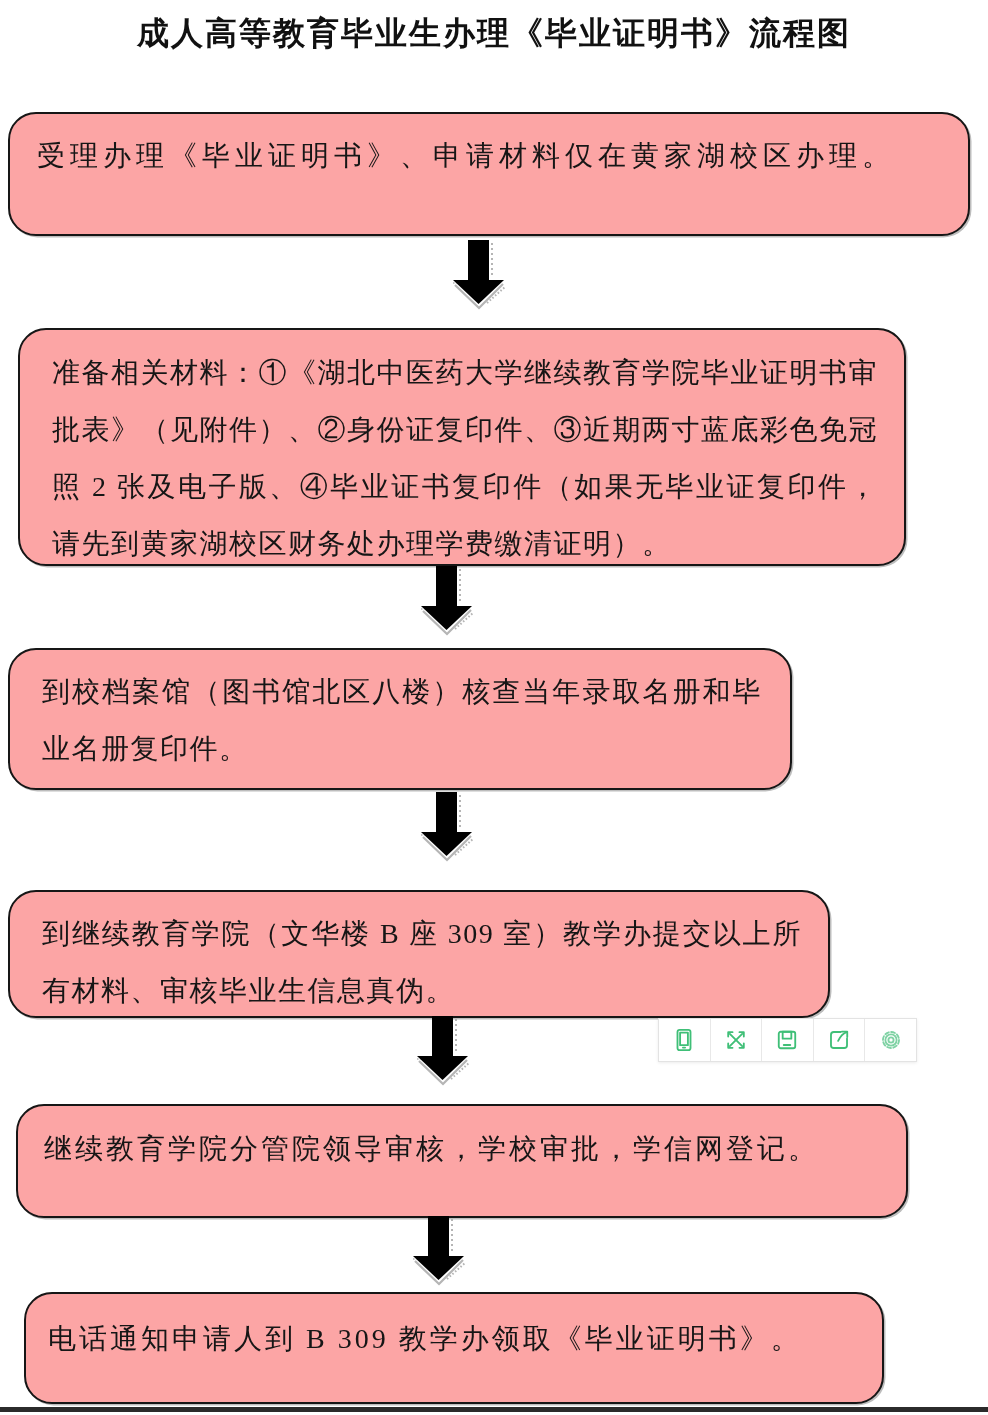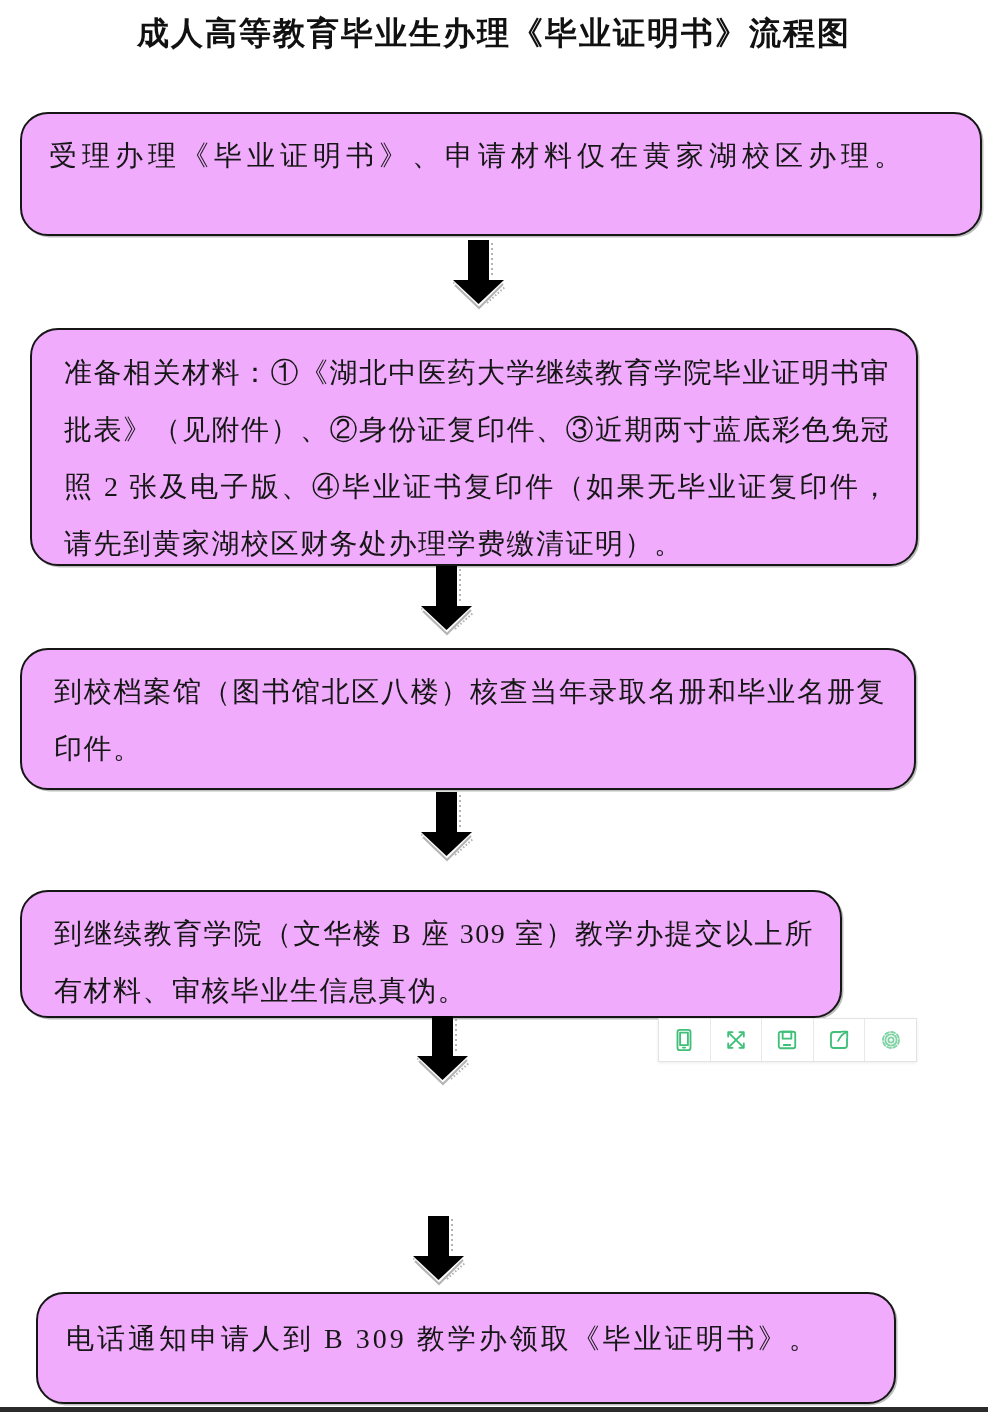--- a/index.html
+++ b/index.html
@@ -15,35 +15,34 @@
     position:absolute;left:0;top:12px;width:100%;
     text-align:center;
     font-family:"Liberation Sans","DejaVu Sans",sans-serif;
     font-weight:bold;font-size:32px;letter-spacing:2px;
     color:#111;
   }
   .flow-box{
     position:absolute;
     border:2px solid #161616;
     border-radius:28px;
-    background:#f0abfc;
+    background:#fca5a5;
     box-sizing:border-box;
     box-shadow:1.5px 1.5px 0 #bdbdbd;
     font-size:28px;
     line-height:57px;
     text-align:justify;
     color:#161616;
-    margin-left:12px;
   }
   .box-1{left:8px;top:112px;width:962px;height:124px;padding:13px 30px 0 27px;letter-spacing:5px;}
   .box-2{left:18px;top:328px;width:888px;height:238px;padding:14px 26px 16px 32px;letter-spacing:1.5px;}
-  .box-3{left:8px;top:648px;width:896px;height:142px;padding:13px 28px 0 32px;letter-spacing:1.5px;}
+  .box-3{left:8px;top:648px;width:784px;height:142px;padding:13px 28px 0 32px;letter-spacing:1.5px;}
   .box-4{left:8px;top:890px;width:822px;height:128px;padding:13px 26px 0 32px;letter-spacing:1.5px;}
   .box-5{left:16px;top:1104px;width:892px;height:114px;padding:14px 26px 0 26px;letter-spacing:3px;}
-  .box-6{left:24px;top:1292px;width:860px;height:112px;padding:16px 26px 0 28px;letter-spacing:3px;}
+  .box-6{left:24px;top:1292px;width:860px;height:112px;padding:16px 26px 0 22px;letter-spacing:3px;}
   .flow-arrow{position:absolute;width:82px;height:72px;}
   .arrow-1{left:438px;top:240px;}
   .arrow-2{left:406px;top:566px;}
   .arrow-3{left:406px;top:792px;}
   .arrow-4{left:402px;top:1016px;}
   .arrow-5{left:398px;top:1216px;}
   .tool-palette{
     position:absolute;left:658px;top:1018px;width:259px;height:44px;
     display:flex;
     background:#fbfbfb;
@@ -146,20 +145,21 @@
     </div>
     <div class="tool-btn">
       <svg width="26" height="26" viewBox="0 0 24 24">
         <circle class="icon-stroke-light" cx="12" cy="12" r="7.4" stroke-width="3.1" stroke-dasharray="3.6 2.2"></circle>
         <circle class="icon-stroke-light" cx="12" cy="12" r="5.2"></circle>
         <circle class="icon-stroke-light" cx="12" cy="12" r="2.4"></circle>
       </svg>
     </div>
   </div>
 
+  <div class="flow-box box-5">继续教育学院分管院领导审核，学校审批，学信网登记。</div>
 
   <svg class="flow-arrow arrow-5" viewBox="0 0 82 72">
       <use href="#arrowDown"></use>
     </svg>
 
   <div class="flow-box box-6">电话通知申请人到 B 309 教学办领取《毕业证明书》。</div>
 
   <div class="bottom-bar"></div>
 
 </div>

